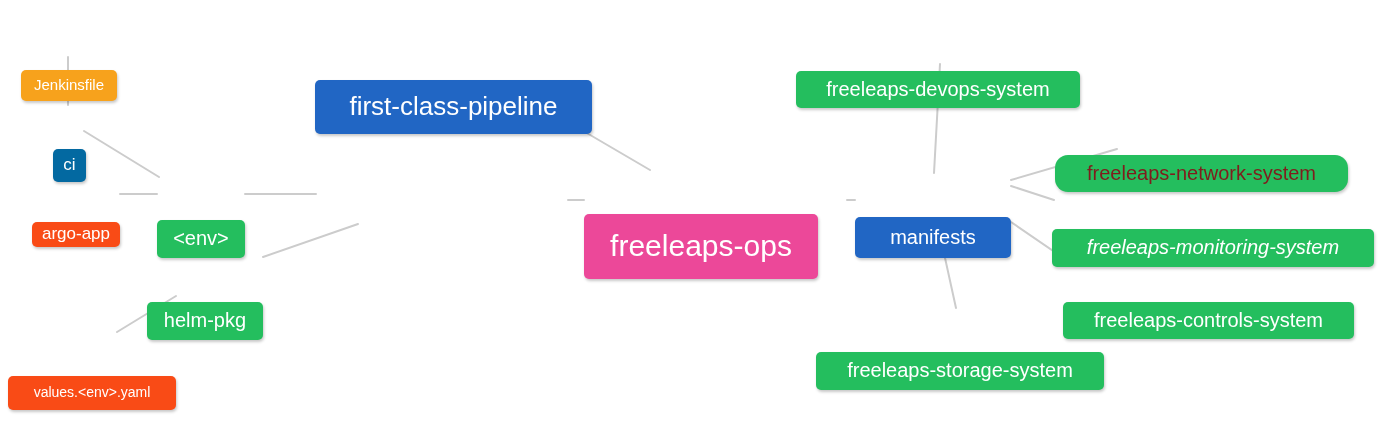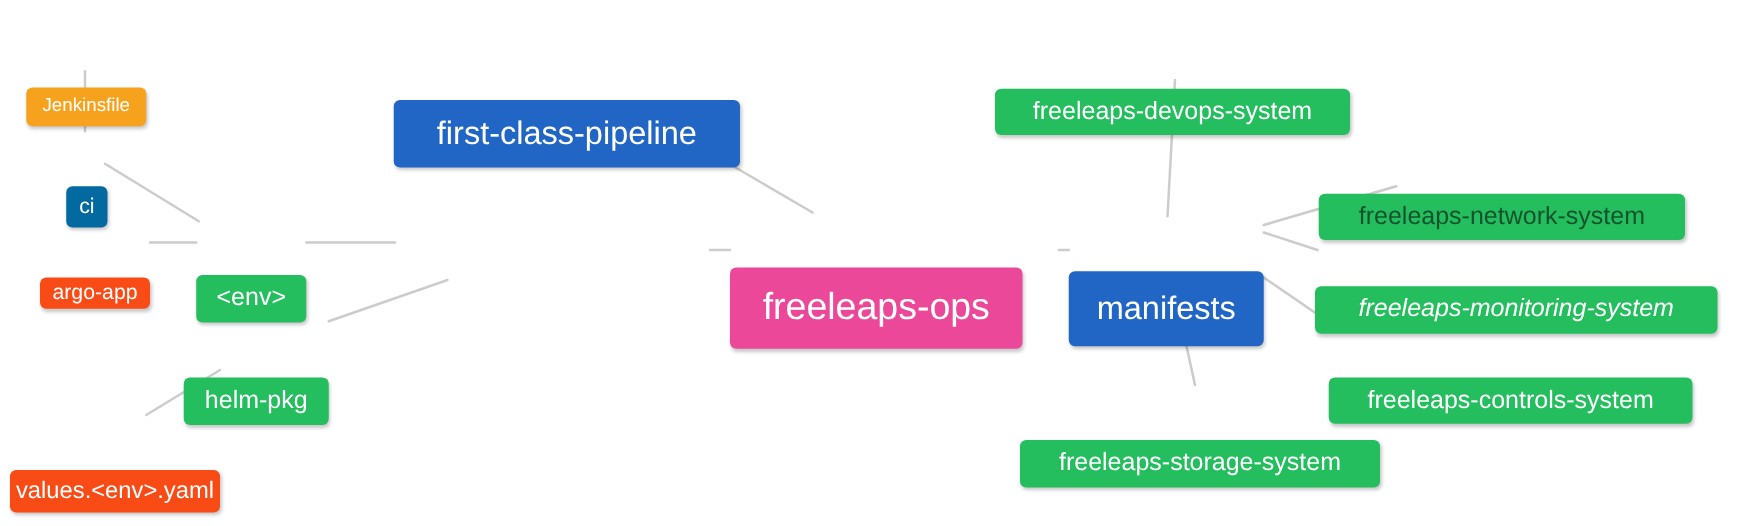--- a/index.html
+++ b/index.html
@@ -53,25 +53,25 @@
       <line x1="568" y1="200" x2="584" y2="200" stroke="#cccccc" stroke-width="2" stroke-linecap="round"></line>
       <line x1="847" y1="200" x2="855" y2="200" stroke="#cccccc" stroke-width="2" stroke-linecap="round"></line>
       <line x1="940" y1="64" x2="934" y2="173" stroke="#cccccc" stroke-width="2" stroke-linecap="round"></line>
       <line x1="1011" y1="180" x2="1117" y2="149" stroke="#cccccc" stroke-width="2" stroke-linecap="round"></line>
       <line x1="1011" y1="186" x2="1054" y2="200" stroke="#cccccc" stroke-width="2" stroke-linecap="round"></line>
       <line x1="1011" y1="222" x2="1062" y2="257" stroke="#cccccc" stroke-width="2" stroke-linecap="round"></line>
       <line x1="938" y1="226" x2="956" y2="308" stroke="#cccccc" stroke-width="2" stroke-linecap="round"></line>
     </svg>
 <div class="node" style="left: 584px; top: 170px; width: 234px; height: 65px; font-size: 30px; background: #ec4899; color: rgb(255, 255, 255);">freeleaps-ops</div>
     <div class="node" style="left: 315px; top: 36px; width: 277px; height: 54px; font-size: 26px; background: rgb(33, 102, 196); color: rgb(255, 255, 255);">first-class-pipeline</div>
-    <div class="node" style="left: 855px; top: 173px; width: 156px; height: 60px; font-size: 26px; background: rgb(33, 102, 196); color: rgb(255, 255, 255);">manifests</div>
+    <div class="node" style="left: 855px; top: 173px; width: 156px; height: 41px; font-size: 20px; background: rgb(33, 102, 196); color: rgb(255, 255, 255);">manifests</div>
     <div class="node" style="left: 157px; top: 176px; width: 88px; height: 38px; font-size: 20px; background: rgb(36, 190, 94); color: rgb(255, 255, 255);">&lt;env&gt;</div>
     <div class="node" style="left: 147px; top: 258px; width: 116px; height: 38px; font-size: 20px; background: rgb(36, 190, 94); color: rgb(255, 255, 255);">helm-pkg</div>
     <div class="node" style="left: 53px; top: 105px; width: 33px; height: 33px; font-size: 17px; background: #0369a1; color: rgb(255, 255, 255);">ci</div>
     <div class="node" style="left: 32px; top: 178px; width: 88px; height: 25px; font-size: 17px; background: rgb(249, 75, 22); color: rgb(255, 255, 255);">argo-app</div>
     <div class="node" style="left: 21px; top: 26px; width: 96px; height: 31px; font-size: 15px; background: rgb(247, 162, 28); color: rgb(255, 255, 255);">Jenkinsfile</div>
-    <div class="node" style="left: 8px; top: 332px; width: 168px; height: 34px; font-size: 19px; background: rgb(249, 75, 22); color: rgb(255, 255, 255);">values.&lt;env&gt;.yaml</div>
+    <div class="node" style="left: 8px; top: 332px; width: 168px; height: 34px; font-size: 14px; background: rgb(249, 75, 22); color: rgb(255, 255, 255);">values.&lt;env&gt;.yaml</div>
     <div class="node" style="left: 796px; top: 27px; width: 284px; height: 37px; font-size: 20px; background: rgb(36, 190, 94); color: rgb(255, 255, 255);">freeleaps-devops-system</div>
-    <div class="node" style="left: 1055px; top: 111px; width: 293px; height: 37px; font-size: 20px; background: rgb(36, 190, 94); color: #14532d;">freeleaps-network-system</div>
+    <div class="node" style="left: 1055px; top: 111px; width: 293px; height: 37px; font-size: 20px; background: rgb(36, 190, 94); color: #7f1d1d; border-radius: 13px;">freeleaps-network-system</div>
     <div class="node" style="left: 1052px; top: 185px; width: 322px; height: 38px; font-size: 20px; background: rgb(36, 190, 94); color: rgb(255, 255, 255); font-style: italic;">freeleaps-monitoring-system</div>
     <div class="node" style="left: 1063px; top: 258px; width: 291px; height: 37px; font-size: 20px; background: rgb(36, 190, 94); color: rgb(255, 255, 255);">freeleaps-controls-system</div>
     <div class="node" style="left: 816px; top: 308px; width: 288px; height: 38px; font-size: 20px; background: rgb(36, 190, 94); color: rgb(255, 255, 255);">freeleaps-storage-system</div>
   </div>
 
 </body></html>

